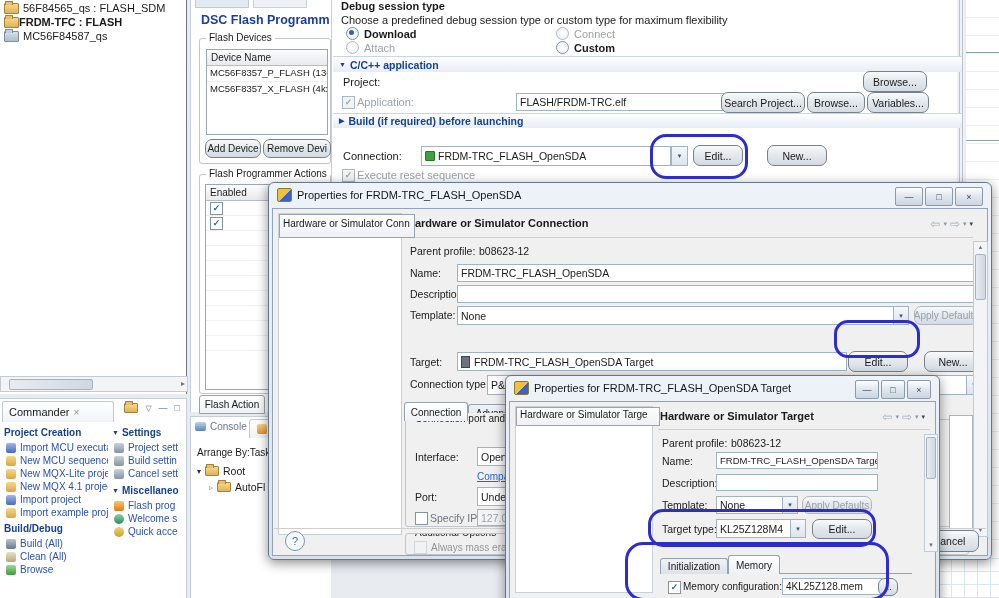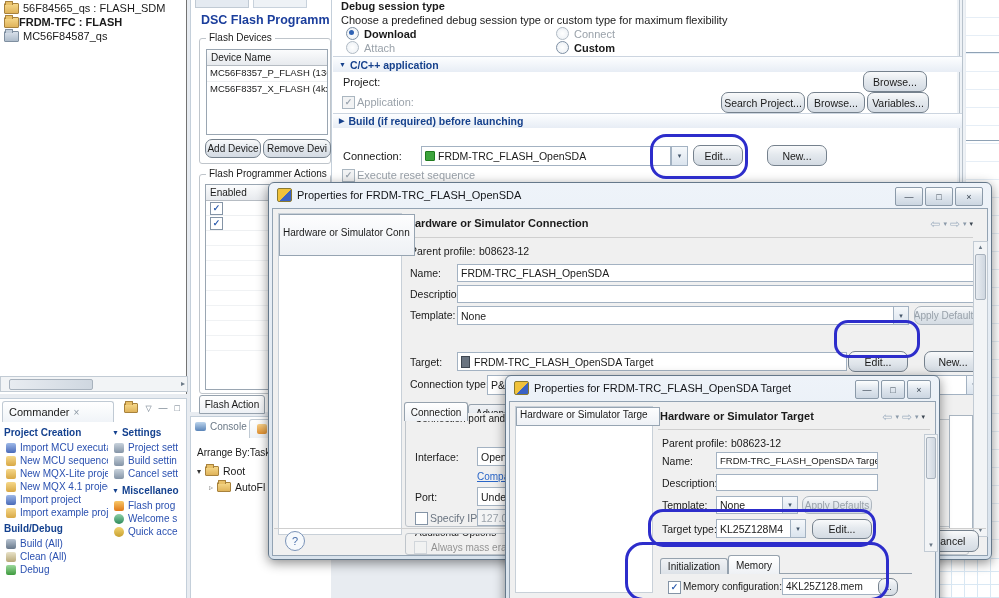--- a/index.html
+++ b/index.html
@@ -143,21 +143,21 @@
     <div class="abs cmd-i" style="left:6px;top:139px;width:102px">
       <span class="ic" style="background:linear-gradient(#b8c4d2,#68788a)"></span>
         <span>Build  (All)</span>
       </div>
     <div class="abs cmd-i" style="left:6px;top:152px;width:102px">
       <span class="ic" style="background:linear-gradient(#e8e2c8,#b8a878)"></span>
         <span>Clean  (All)</span>
       </div>
     <div class="abs cmd-i" style="left:6px;top:165px;width:102px">
       <span class="ic" style="background:linear-gradient(#9cd89c,#3e9a3e)"></span>
-        <span>Debug</span>
+        <span>Browse</span>
       </div>
 
     <div class="abs cmd-h" style="left:112px;top:28px">
       <span style="font-size:7px">▼</span>
       <span>Settings</span>
       </div>
     <div class="abs cmd-i" style="left:114px;top:43px;width:70px">
       <span class="ic" style="background:linear-gradient(#c8d2dc,#8494a6)"></span>
         <span>Project sett</span>
       </div>
@@ -268,20 +268,21 @@
       </div>
 
     <div class="abs secbar" style="left:1px;top:56px;width:623px;height:15px">
       <span style="font-size:7px">▼</span>
       <span>C/C++ application</span>
       </div>
     <div class="abs" style="left:11px;top:76px">Project:</div>
     <div class="abs btn" style="left:531px;top:71px;width:62px;height:19px">Browse...</div>
     <div class="abs cb dis" style="left:10px;top:96px">✓</div>
     <div class="abs" style="left:25px;top:96px;color:#9aa2aa">Application:</div>
+    <div class="abs txt" style="left:184px;top:93px;width:200px;height:16px">FLASH/FRDM-TRC.elf</div>
     <div class="abs btn" style="left:389px;top:92px;width:82px;height:19px">Search Project...</div>
     <div class="abs btn" style="left:475px;top:92px;width:56px;height:19px">Browse...</div>
     <div class="abs btn" style="left:535px;top:92px;width:60px;height:19px">Variables...</div>
 
     <div class="abs secbar" style="left:1px;top:113px;width:623px;height:14px">
       <span style="font-size:7px">▶</span>
       <span>Build (if required) before launching</span>
       </div>
     <div class="abs" style="left:11px;top:150px">Connection:</div>
     <div class="abs combo" style="left:89px;top:146px;width:248px;height:18px">
@@ -301,21 +302,21 @@
       <span>Properties for FRDM-TRC_FLASH_OpenSDA</span>
     </div>
     <div class="winbtns" style="right:8px">
       <div class="winbtn">—</div>
       <div class="winbtn">□</div>
       <div class="winbtn">×</div>
     </div>
     <div class="dlgbody">
 
       <div class="abs" style="left:5px;top:4px;width:122px;height:320px;background:#fff;border:1px solid #c8d0d8"></div>
-      <div class="abs nowrap" style="left:6px;top:5px;width:128px;height:16px;background:linear-gradient(#fdfdfe,#eef1f5);border:1px solid #96a4b2;font-size:10px;padding:12px 3px;z-index:2">Hardware or Simulator Conn</div>
+      <div class="abs nowrap" style="left:6px;top:5px;width:128px;height:16px;background:linear-gradient(#fdfdfe,#eef1f5);border:1px solid #96a4b2;font-size:10px;padding:3px 3px;z-index:2">Hardware or Simulator Conn</div>
 
       <div class="abs nowrap" style="left:134px;top:8px;font-weight:bold;width:300px">Hardware or Simulator Connection</div>
       <div class="abs navarrows" style="right:14px;top:8px">
         <span>⇦</span>
           <span class="sm">▾</span>
         <span>⇨</span>
           <span class="sm">▾</span>
         <span class="sm" style="color:#3a4550">▾</span>
       </div>
       <div class="abs" style="left:134px;top:28px;width:566px;height:1px;background:#cfcfcf"></div>

